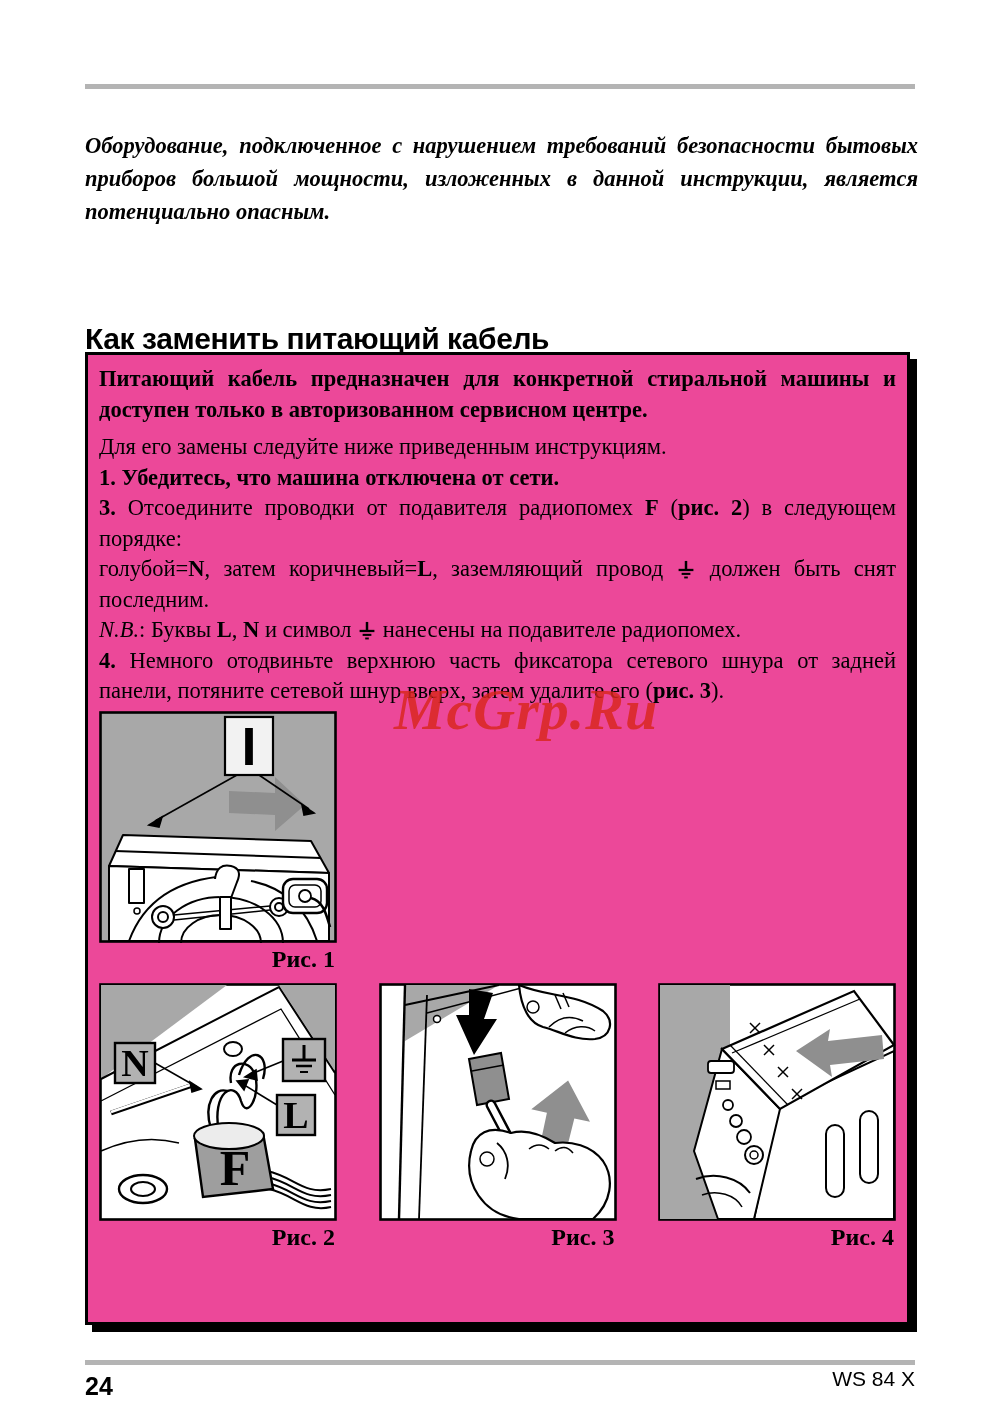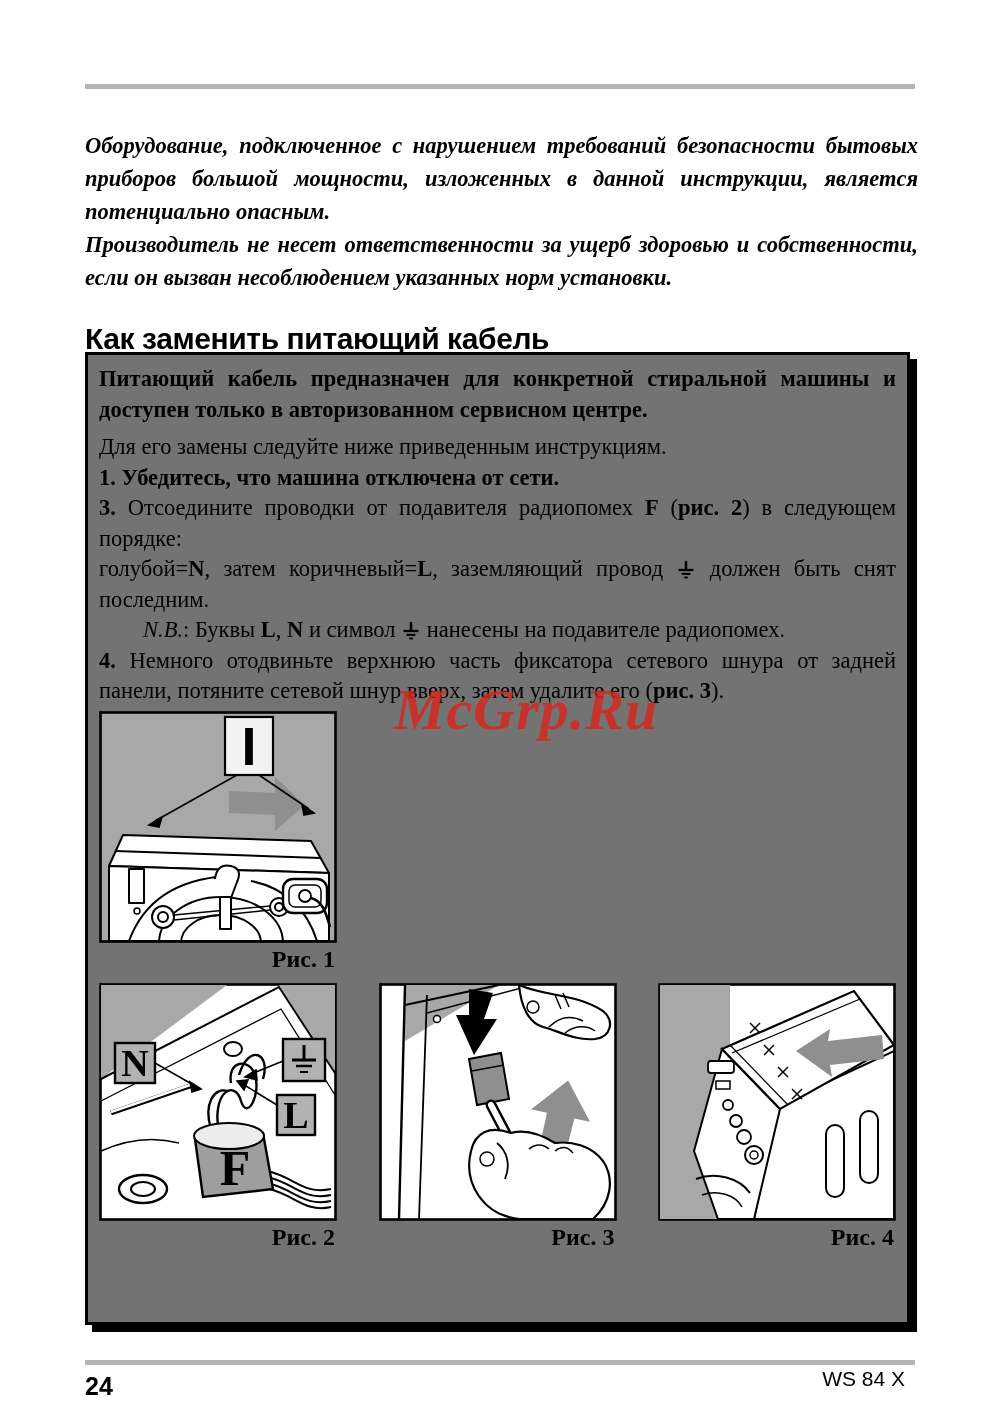--- a/index.html
+++ b/index.html
@@ -12,26 +12,26 @@
   #ruleBottom{top:1360px;}
 
   .intro{position:absolute;left:85px;top:129px;width:833px;
     font-weight:bold;font-style:italic;font-size:22.5px;line-height:33px;text-align:justify;}
   .intro p{margin:0;}
 
   .title{position:absolute;left:85px;top:302px;
     font-family:"Liberation Sans",sans-serif;font-weight:bold;font-size:30px;letter-spacing:-0.4px;}
 
   .box{position:absolute;left:85px;top:352px;width:825px;height:973px;box-sizing:border-box;
-    background:#737373;border:3px solid #000;box-shadow:7px 7px 0 0 #000;padding:9px 11px 0 11px;}
+    background:#ec4899;border:3px solid #000;box-shadow:7px 7px 0 0 #000;padding:9px 11px 0 11px;}
 
   .bp{margin:0;font-size:22.5px;line-height:30.5px;text-align:justify;}
   .lead{font-weight:bold;margin-bottom:7px;}
   .b{font-weight:bold;}
-  .it{font-style:italic;margin-left:44px;}
+  .it{font-style:italic;}
 
   .gsym{display:inline-block;width:20px;height:19px;vertical-align:-3px;}
 
   .cols{display:flex;margin-top:4px;}
   .leftcol{flex:0 0 238px;width:238px;}
   .rightcol{flex:1;margin-left:16px;}
   .rightcol .bp{line-height:31px;}
 
   figure{margin:0;}
   .figcap{font-size:24px;font-weight:bold;text-align:right;margin-top:3px;padding-right:2px;
@@ -39,34 +39,33 @@
   svg.fig{display:block;}
 
   .figrow{display:flex;justify-content:space-between;margin-top:10px;}
 
   .watermark{position:absolute;left:394px;top:676px;z-index:5;
     font-family:"Liberation Serif",serif;font-weight:bold;font-style:italic;
     font-size:58px;letter-spacing:1px;color:#d9261c;opacity:.82;pointer-events:none;}
 
   .pagenum{position:absolute;left:85px;top:1372px;
     font-family:"Liberation Sans",sans-serif;font-weight:bold;font-size:25px;}
-  .model{position:absolute;right:95px;top:1367px;
+  .model{position:absolute;right:85px;top:1367px;
     font-family:"Liberation Sans",sans-serif;font-size:21px;}
 
   text{font-family:"Liberation Serif",serif;}
   .sanslabel{font-family:"Liberation Sans",sans-serif;}
 </style>
 </head>
 <body>
 
 <div class="rule" id="ruleTop"></div>
 
 <div class="intro">
   <p>Оборудование, подключенное с нарушением требований безопасности бытовых приборов большой мощности, изложенных в данной инструкции, является потенциально опасным.</p>
-  <p>Производитель не несет ответственности за ущерб здоровью и собственности, если он вызван несоблюдением указанных норм установки.</p>
 </div>
 
 <h1 class="title">Как заменить питающий кабель</h1>
 
 <div class="box">
 
   <p class="bp lead">Питающий кабель предназначен для конкретной стиральной машины и доступен только в авторизованном сервисном центре.</p>
   <p class="bp">Для его замены следуйте ниже приведенным инструкциям.</p>
   <p class="bp b">1. Убедитесь, что машина отключена от сети.</p>
 

